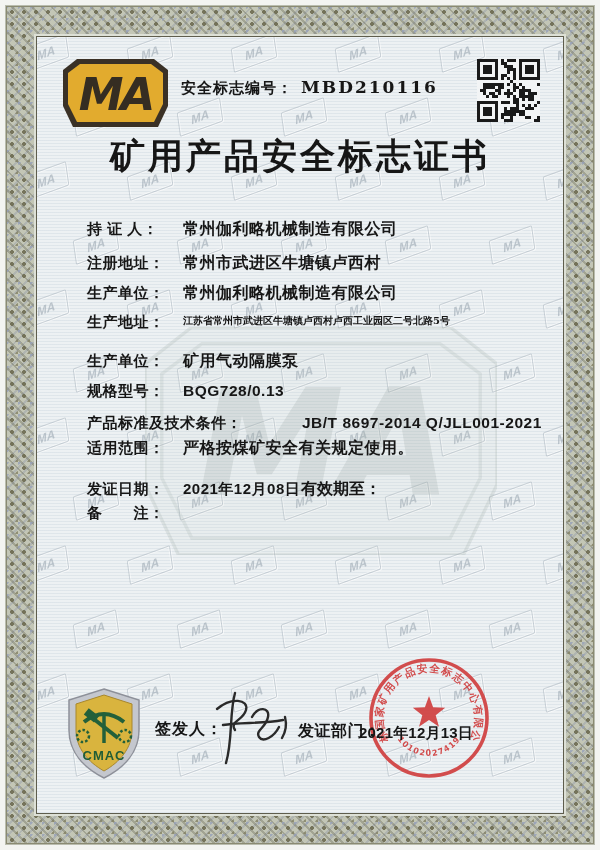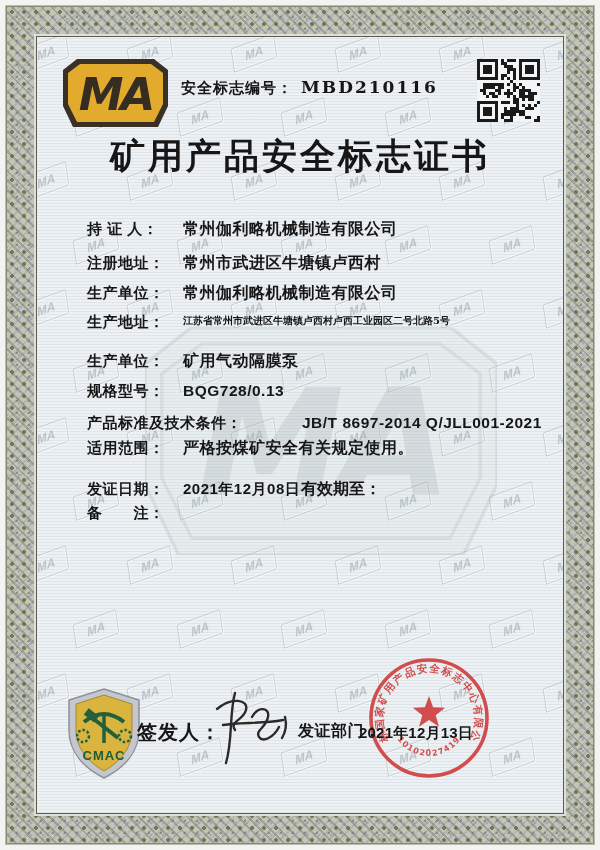--- a/index.html
+++ b/index.html
@@ -37,21 +37,21 @@
   .lbl{font-size:15px;letter-spacing:.5px;flex:none;width:96px;}
   .lbl-wide{width:auto;margin-right:12px;}
   .val{font-size:16px;letter-spacing:.5px;}
   .val-wrap{width:374px;font-size:10px;line-height:18px;letter-spacing:0;}
   .val-latin{font-size:15.5px;letter-spacing:.5px;font-family:"Liberation Sans","DejaVu Sans",sans-serif;}
   .d-iss-val{width:118px;font-size:15px;}
   .d-val-lbl{width:88px;font-size:16px;}
   .d-val-val{font-size:15px;}
   .statement{left:36px;top:514px;width:458px;font-size:15px;line-height:19.5px;
     text-align:justify;text-indent:2em;letter-spacing:.2px;}
-  .signer{left:100px;top:682px;font-size:20px;letter-spacing:1px;z-index:3;}
+  .signer{left:118px;top:682px;font-size:16px;letter-spacing:1px;z-index:3;}
   .issuer{left:261px;top:684px;font-size:16px;letter-spacing:.5px;z-index:3;}
   .stamp-date{left:322px;top:687px;font-size:15px;z-index:3;letter-spacing:.2px;}
   .signature{left:158px;top:646px;z-index:2;}
   .stamp{left:330px;top:619px;z-index:2;opacity:.9;}
   .cmac{left:26px;top:650px;z-index:2;}
   .malogo{left:26px;top:22px;}
   .qr{left:440px;top:22px;}
 </style>
 </head>
 <body>

